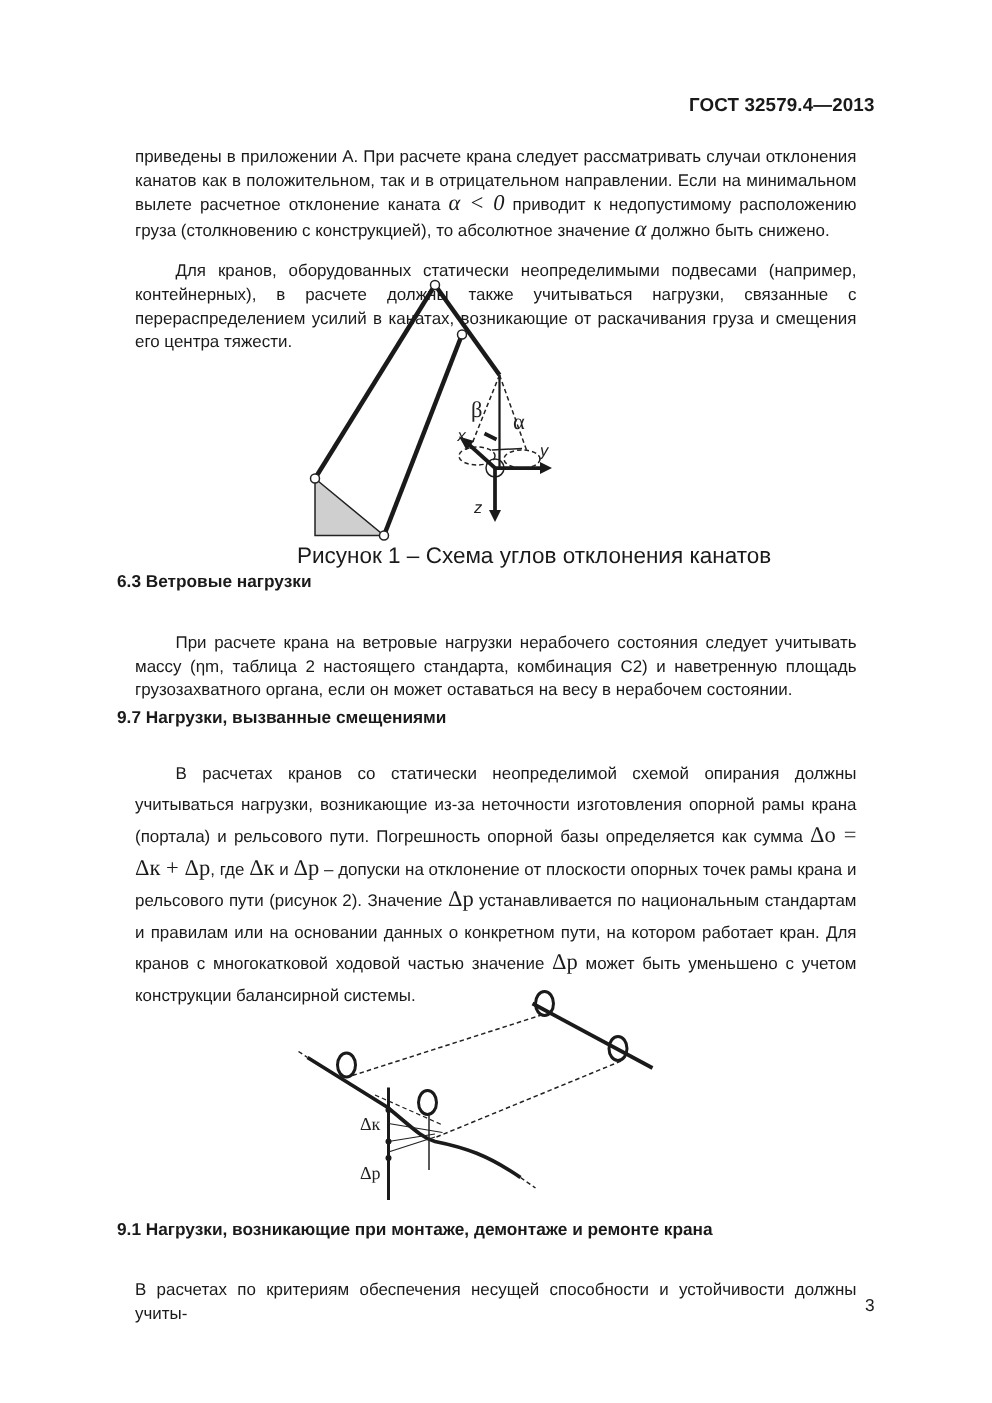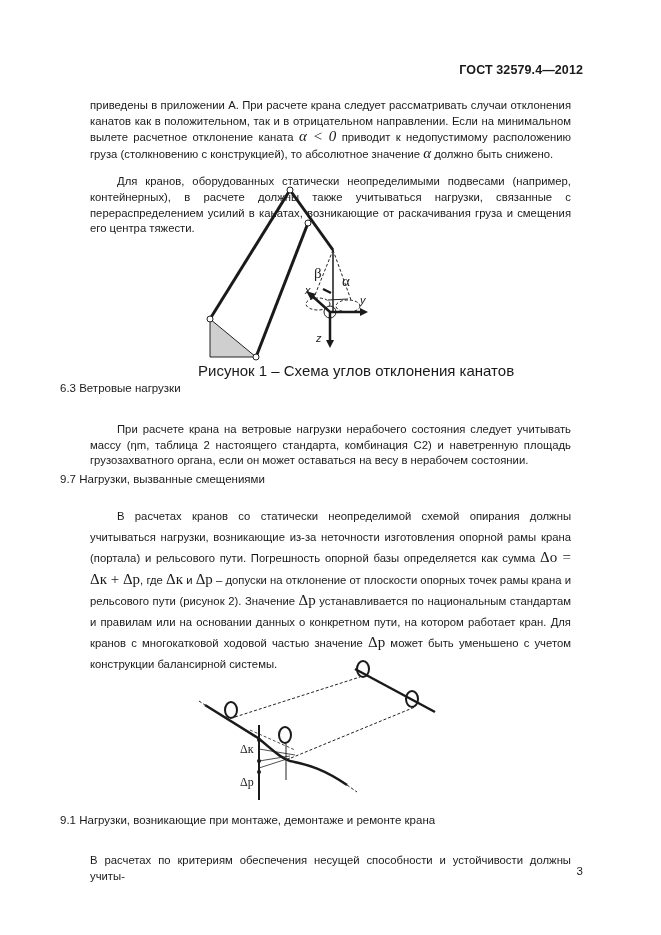--- a/index.html
+++ b/index.html
@@ -3,34 +3,34 @@
 <meta charset="utf-8">
 <style>
   html, body { margin: 0; padding: 0; background: #ffffff; }
   body { width: 661px; height: 935px; position: relative; overflow: hidden;
          font-family: "Liberation Sans", sans-serif; color: #1a1a1a; }
   .page { position: absolute; left: 0; top: 0; width: 661px; height: 935px; }
   .hdr { position: absolute; right: 78px; top: 63px; font-size: 12.5px; font-weight: bold; letter-spacing: 0.1px; }
   .txt { position: absolute; left: 78px; width: 505px; font-size: 11.3px; line-height: 15.6px; text-align: justify; }
   .txt p { margin: 12px; }
   .ind { text-indent: 27px; }
-  .h { position: absolute; left: 60px; font-size: 11.5px; font-weight: normal; }
+  .h { position: absolute; left: 78px; font-size: 11.5px; font-weight: bold; }
   .cap { position: absolute; font-size: 15px; text-align: right; }
   .m { font-family: "Liberation Serif", serif; font-size: 15px; font-style: normal; }
   .mi { font-family: "Liberation Serif", serif; font-size: 15px; font-style: italic; }
   .pnum { position: absolute; right: 78px; top: 865px; font-size: 11.5px; }
   svg { position: absolute; }
   .lh20 { line-height: 20.5px; }
 </style>
 </head>
 <body>
 
 <div class="page">
 
-  <div class="hdr">ГОСТ 32579.4—2012</div>
+  <div class="hdr">ГОСТ 32579.4—2013</div>
 
   <div class="txt" style="top:86px;">
     <p><span>приведены в приложении А. При расчете крана следует рассматривать случаи отклонения канатов как в положительном, так и в отрицательном направлении. Если на минимальном вылете расчетное отклонение каната </span><span class="mi">α &lt; 0</span><span> приводит к недопустимому расположению груза (столкновению с конструкцией), то абсолютное значение </span><span class="mi">α</span><span> должно быть снижено.</span></p>
     <p class="ind">Для кранов, оборудованных статически неопределимыми подвесами (например, контейнерных), в расчете должны также учитываться нагрузки, связанные с перераспределением усилий в канатах, возникающие от раскачивания груза и смещения его центра тяжести.</p>
   </div>
 
   <svg width="280" height="180" viewBox="0 0 280 180" style="left:190px; top:182px;">
     <polygon points="20,137 66,175 20,175" fill="#cfcfcf" stroke="#222" stroke-width="1"></polygon>
     <line x1="20" y1="137" x2="100" y2="8" stroke="#1a1a1a" stroke-width="3"></line>
     <line x1="100" y1="8" x2="143" y2="68" stroke="#1a1a1a" stroke-width="3"></line>

